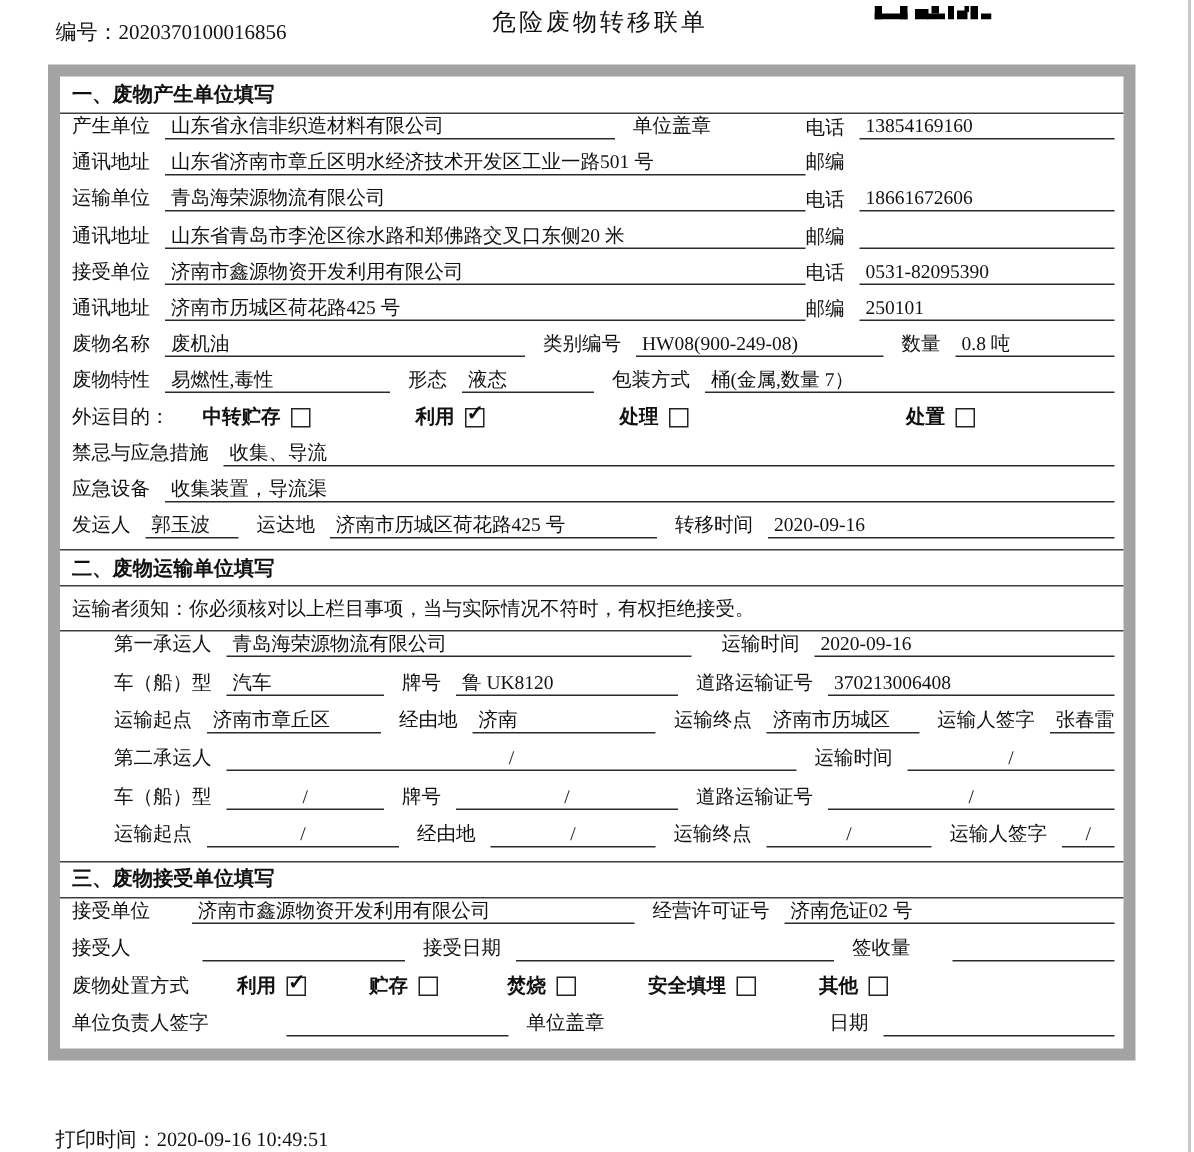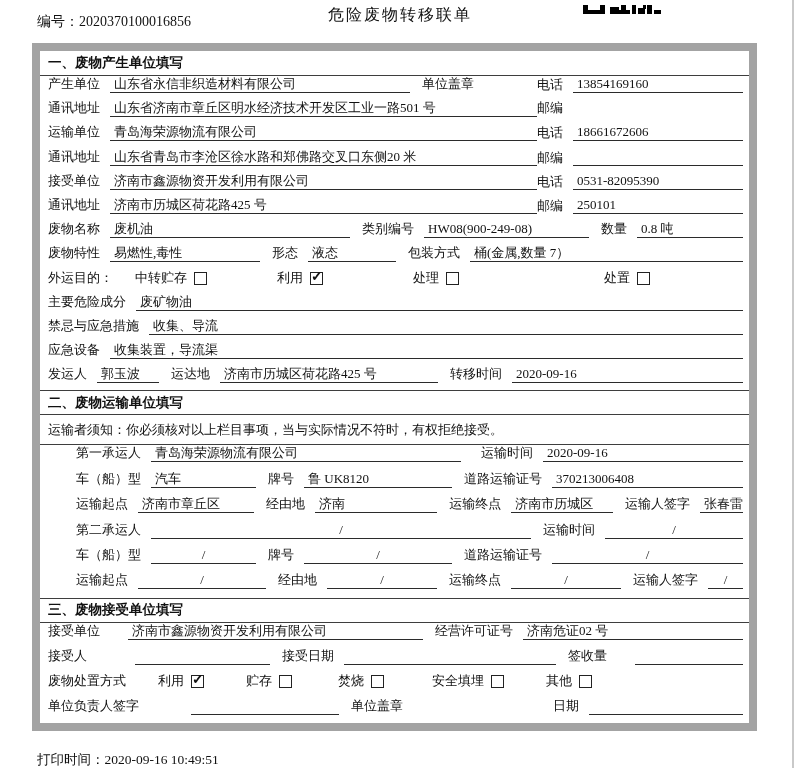--- a/index.html
+++ b/index.html
@@ -39,21 +39,21 @@
   .val {
     border-bottom:1px solid #2b2b2b; height:17px; line-height:16px;
     padding:0 4px; overflow:hidden;
   }
   .grow { flex:1 1 auto; }
   .fill { flex:1 1 auto; }
   .slash { text-align:center; }
   .rgroup { display:flex; align-items:flex-end; flex:0 0 206px; width:206px; }
   .rgroup .lbl { padding-left:0; }
   .rgroup .val { flex:1 1 auto; }
-  .cbg { display:inline-flex; align-items:center; line-height:16px; }
+  .cbg { display:inline-flex; align-items:center; line-height:16px;font-weight:bold; }
   .checkbox {
     display:inline-block; width:13px; height:13px;
     border:1.5px solid #222; margin-left:7px; position:relative; top:1px;
   }
   .checkbox.checked::after {
     content:"✓"; position:absolute; top:-4px; left:0;
     font-size:14px; font-weight:bold; color:#111;
   }
   .print-time { position:absolute; left:37px; top:751px; font-size:13.5px; white-space:nowrap; }
 </style>
@@ -177,24 +177,20 @@
     <span class="cbg" style="margin-left:90px">
       <span>处理</span>
       <span class="checkbox"></span>
     </span>
     <span class="cbg" style="margin-left:145px">
       <span>处置</span>
       <span class="checkbox"></span>
     </span>
   </div>
 
-  <div class="row">
-    <span class="lbl first">主要危险成分</span>
-    <span class="val grow">废矿物油</span>
-  </div>
 
   <div class="row">
     <span class="lbl first">禁忌与应急措施</span>
     <span class="val grow">收集、导流</span>
   </div>
 
   <div class="row">
     <span class="lbl first">应急设备</span>
     <span class="val grow">收集装置，导流渠</span>
   </div>

